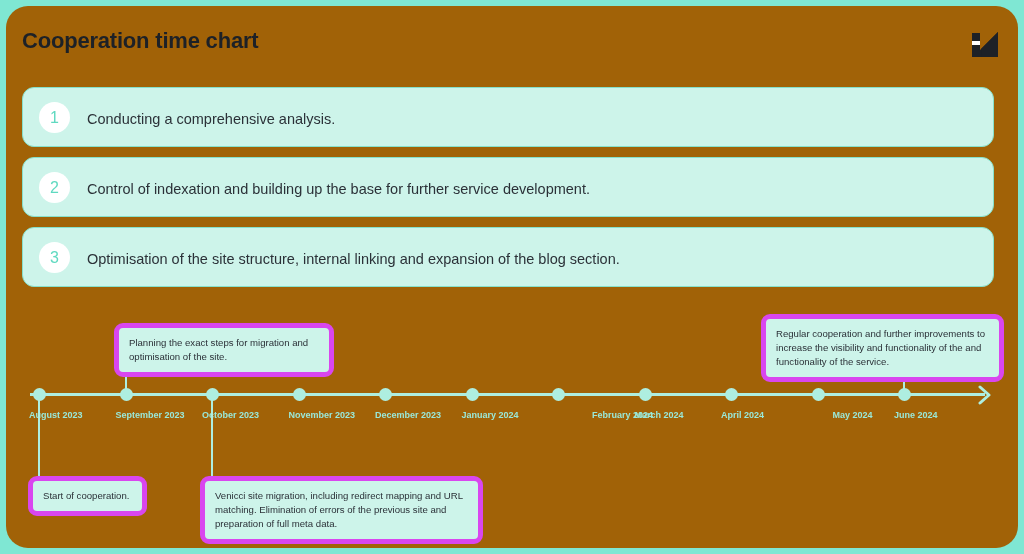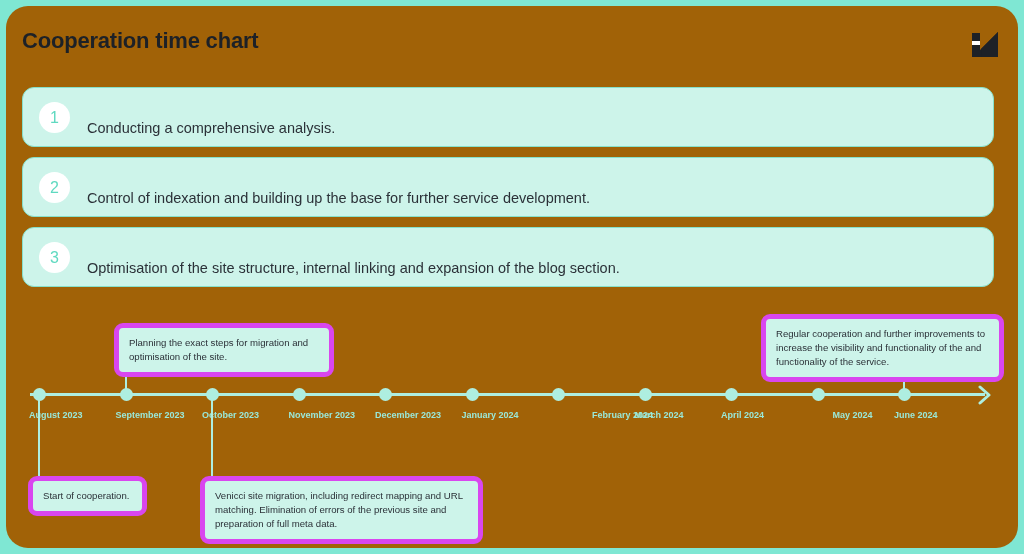--- a/index.html
+++ b/index.html
@@ -73,21 +73,21 @@
     border-radius: 50%;
     background: #ffffff;
     color: #5fd9c0;
     font-size: 16px;
     line-height: 31px;
     text-align: center;
   }
   .step-text {
     position: absolute;
     left: 64px;
-    top: 11px;
+    top: 2px;
     height: 58px;
     line-height: 58px;
     font-size: 14.5px;
     color: #2b3138;
   }
 
   
   #timeline {
     position: absolute;
     left: 0;

